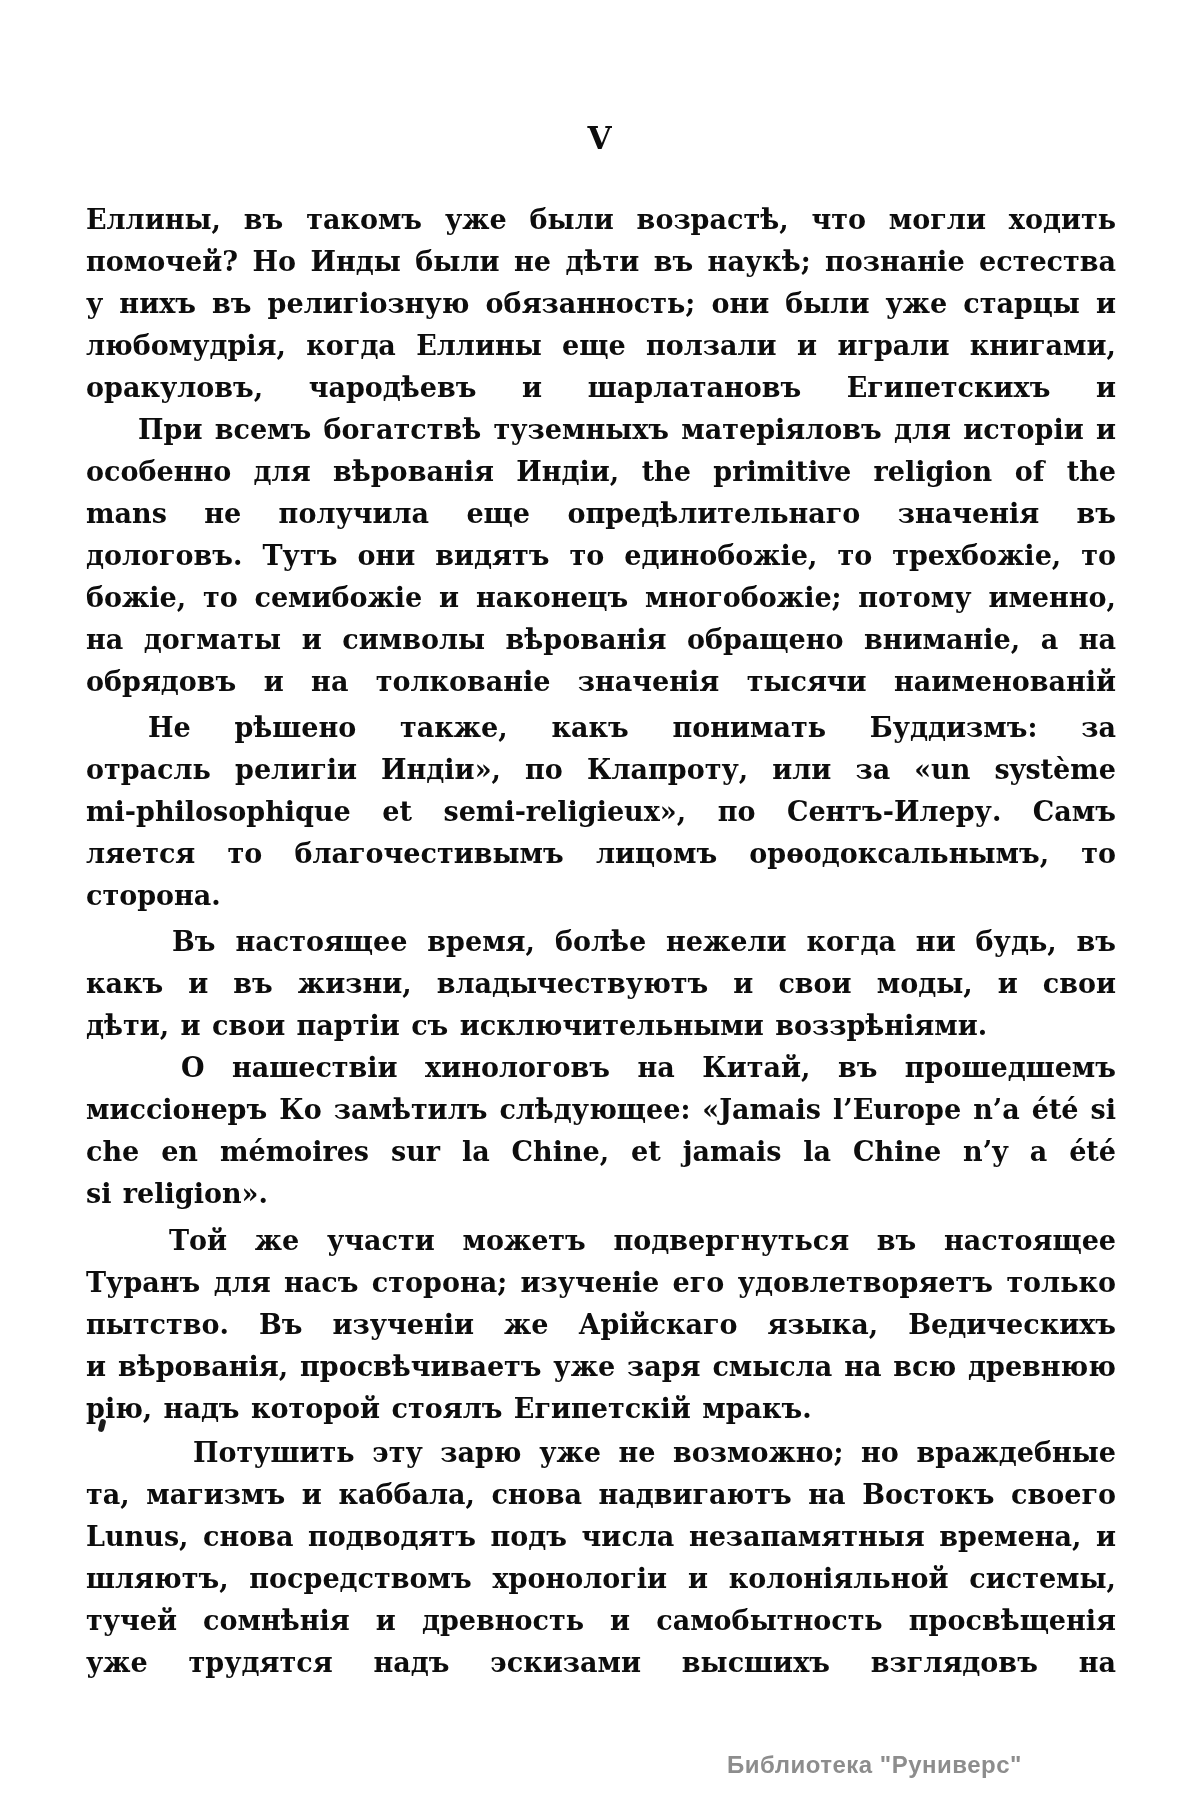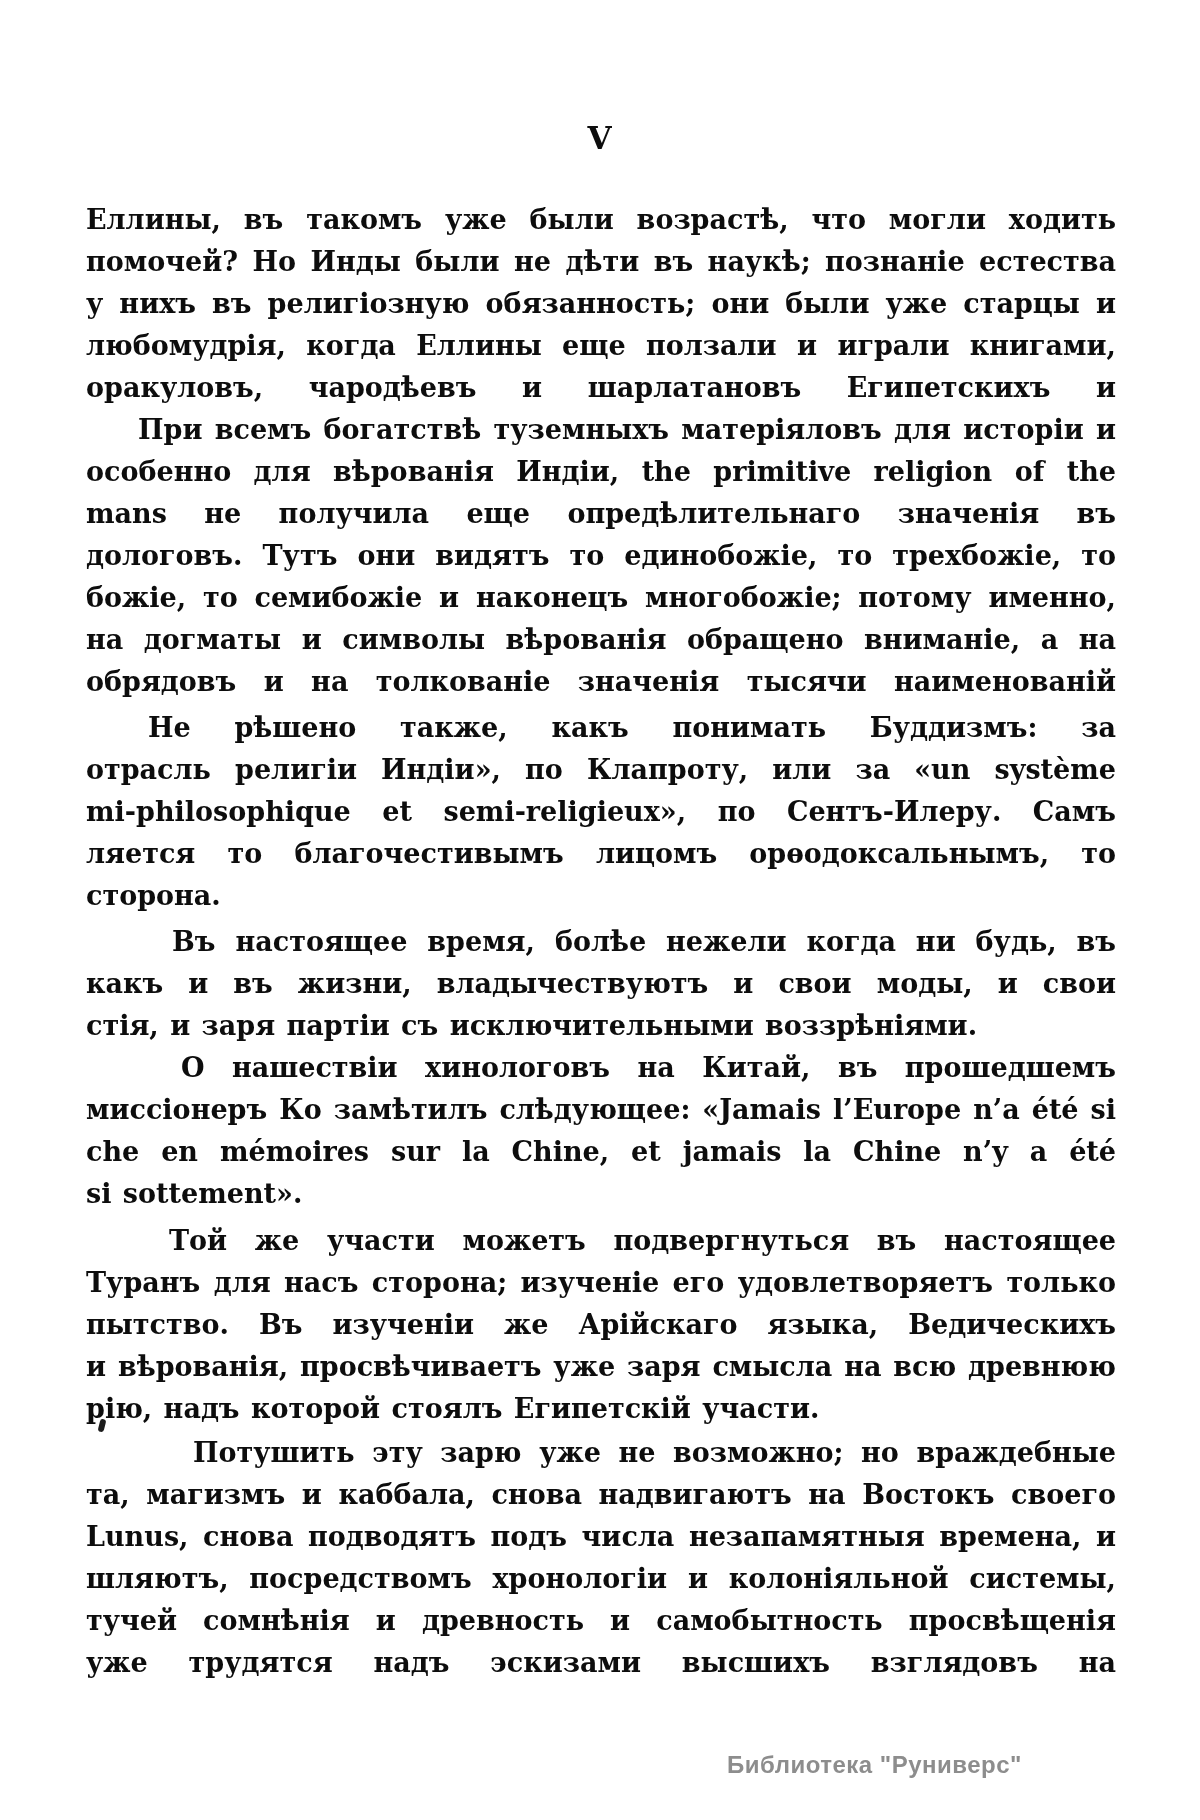--- a/index.html
+++ b/index.html
@@ -91,34 +91,34 @@
       <div class="para" style="margin-top: 4px;">
         <div class="line" style="text-indent: 62px;">Не рѣшено также, какъ понимать Буддизмъ: за «прекрасную ли</div>
         <div class="line">отрасль религіи Индіи», по Клапроту, или за «un système hideux, se-</div>
         <div class="line">mi-philosophique et semi-religieux», по Сентъ-Илеру. Самъ Буддга яв-</div>
         <div class="line">ляется то благочестивымъ лицомъ орѳодоксальнымъ, то злымъ ере-</div>
         <div class="line endline">сторона.</div>
       </div>
       <div class="para" style="margin-top: 4px;">
         <div class="line" style="text-indent: 86px;">Въ настоящее время, болѣе нежели когда ни будь, въ наукѣ,</div>
         <div class="line">какъ и въ жизни, владычествуютъ и свои моды, и свои пристра-</div>
-        <div class="line endline">стія, и заря партіи съ исключительными воззрѣніями.</div>
+        <div class="line endline">дѣти, и свои партіи съ исключительными воззрѣніями.</div>
       </div>
       <div class="para">
         <div class="line" style="text-indent: 95px;">О нашествіи хинологовъ на Китай, въ прошедшемъ столѣтіи,</div>
         <div class="line">миссіонеръ Ко замѣтилъ слѣдующее: «Jamais l’Europe n’a été si ri-</div>
         <div class="line">che en mémoires sur la Chine, et jamais la Chine n’y a été calomniée</div>
-        <div class="line endline">si sottement».</div>
+        <div class="line endline">si religion».</div>
       </div>
       <div class="para" style="margin-top: 5px;">
         <div class="line" style="text-indent: 83px;">Той же участи можетъ подвергнуться въ настоящее время Индія.</div>
         <div class="line">Туранъ для насъ сторона; изученіе его удовлетворяетъ только любо-</div>
         <div class="line">пытство. Въ изученіи же Арійскаго языка, Ведическихъ письменъ</div>
         <div class="line">и вѣрованія, просвѣчиваетъ уже заря смысла на всю древнюю исто-</div>
-        <div class="line endline">рію, надъ которой стоялъ Египетскій участи.</div>
+        <div class="line endline">рію, надъ которой стоялъ Египетскій мракъ.</div>
       </div>
       <div class="para" style="margin-top: 2px;">
         <div class="line" style="text-indent: 107px;">Потушить эту зарю уже не возможно; но враждебные духу свѣ-</div>
         <div class="line">та, магизмъ и каббала, снова надвигаютъ на Востокъ своего Luna-</div>
         <div class="line">Lunus, снова подводятъ подъ числа незапамятныя времена, и замы-</div>
         <div class="line">шляютъ, посредствомъ хронологіи и колоніяльной системы, затьмить</div>
         <div class="line">тучей сомнѣнія и древность и самобытность просвѣщенія Индіи. Они</div>
         <div class="line">уже трудятся надъ эскизами высшихъ взглядовъ на первобытное бро-</div>
       </div>
     </div>

